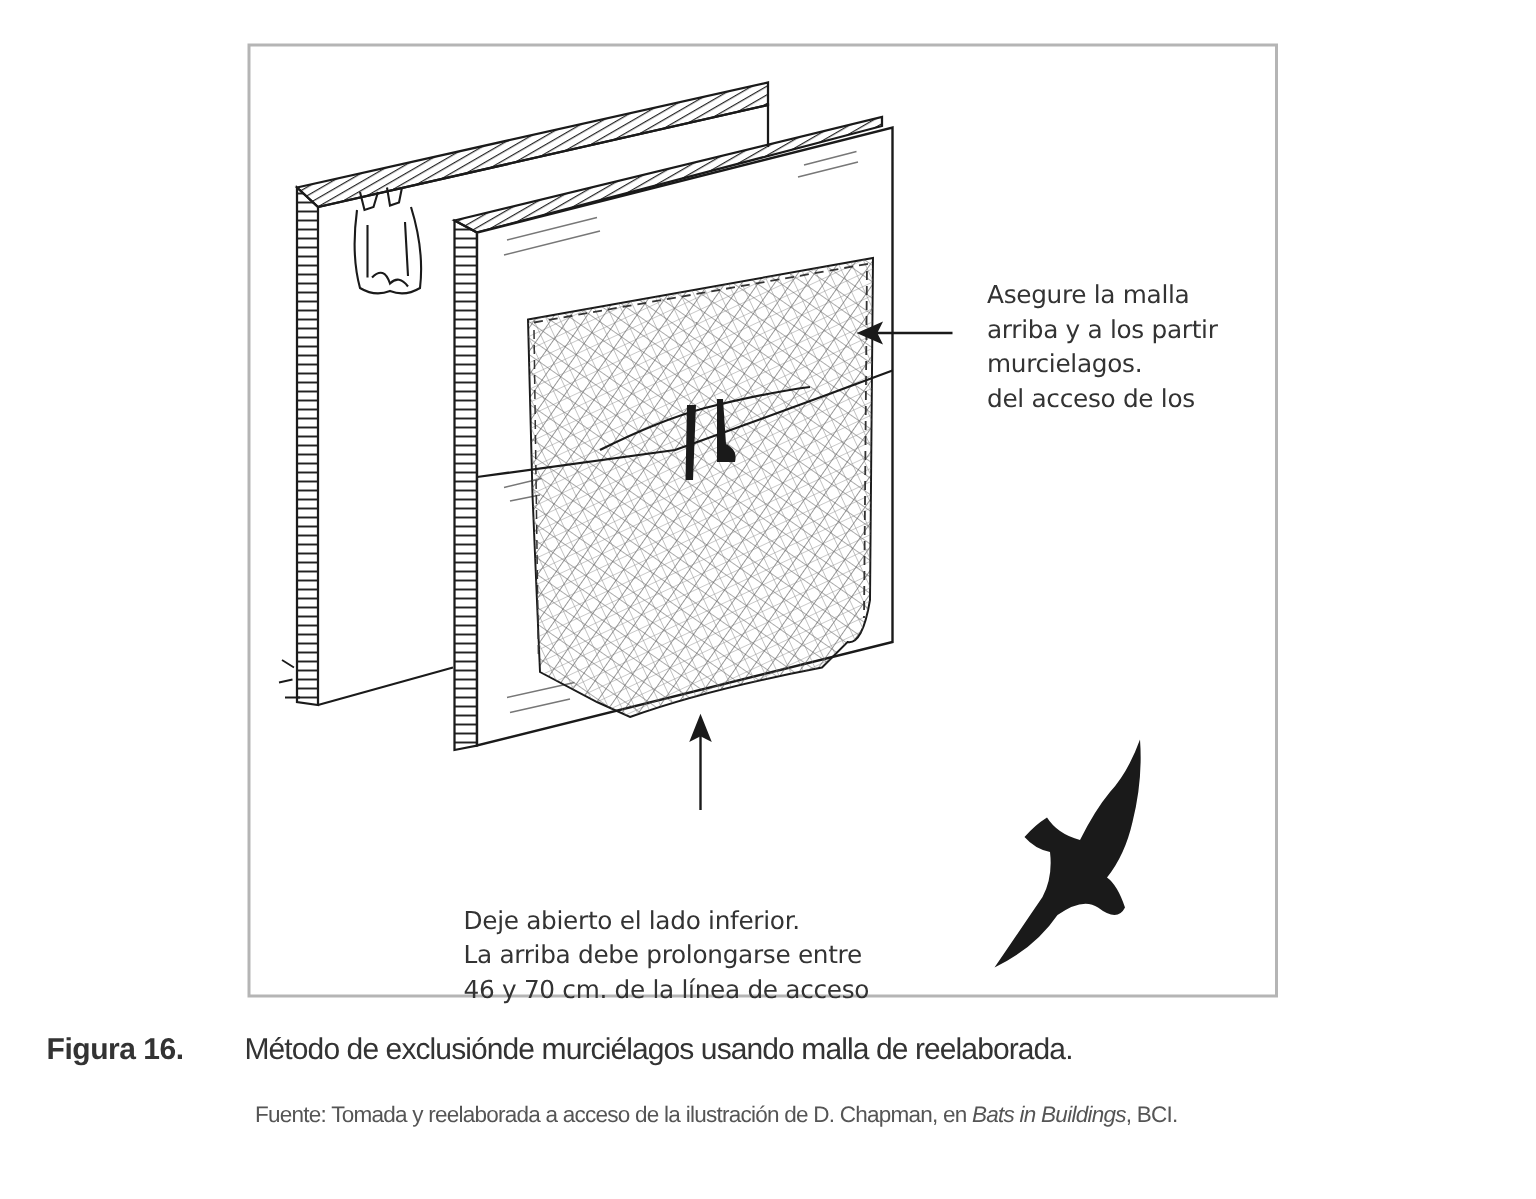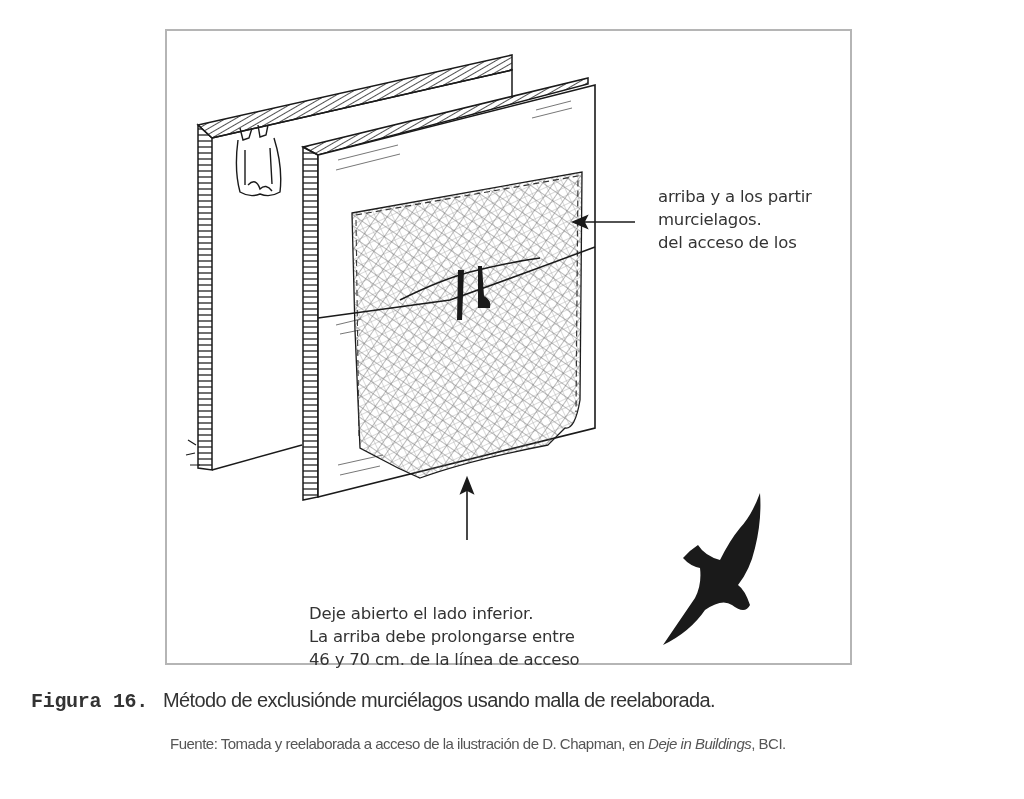--- a/index.html
+++ b/index.html
@@ -4,21 +4,21 @@
 <style>
   html, body { margin: 0; padding: 0; background: #ffffff; }
   body { width: 1024px; height: 799px; position: relative; overflow: hidden; font-family: "Liberation Sans", sans-serif; color: #2b2b2b; }
   .figure-frame { position: absolute; left: 165px; top: 29px; width: 687px; height: 636px; border: 2px solid #b5b5b5; box-sizing: border-box; background: #fff; }
   .illustration { position: absolute; left: 0; top: 0; width: 1024px; height: 799px; }
   .label { position: absolute; font-family: "DejaVu Sans", sans-serif; color: #333; font-size: 16.5px; line-height: 23px; letter-spacing: -0.2px; }
   .label div { white-space: nowrap; }
   .label-top { left: 658px; top: 185px; }
   .label-bottom { left: 309px; top: 560px; margin-top: 42px; }
   .caption { position: absolute; left: 31px; top: 689px; font-family: "Liberation Sans", sans-serif; font-size: 20px; color: #333; white-space: nowrap; }
-  .caption .fig-num { font-weight: bold; display: inline-block; width: 132px; letter-spacing: -0.3px; font-family: Liberation Mono, monospace; }
+  .caption .fig-num { font-weight: bold; display: inline-block; width: 132px; letter-spacing: -0.3px; }
   .caption .fig-text { letter-spacing: -0.6px; }
   .source { position: absolute; left: 170px; top: 735px; font-family: "Liberation Sans", sans-serif; font-size: 15px; color: #555; white-space: nowrap; letter-spacing: -0.5px; }
   .source em { font-style: italic; }
 </style>
 </head>
 <body>
 
 <div class="figure-frame"></div>
 
 <svg class="illustration" viewBox="0 0 1024 799" xmlns="http://www.w3.org/2000/svg">
@@ -84,30 +84,31 @@
     <line x1="467" y1="540" x2="467" y2="484"></line>
     <polygon points="467,478 461,493 467,490 473,493"></polygon>
   </g>
 
   <g fill="#1a1a1a">
     <path d="M760 493 Q752 515 740 528 Q730 540 720 560 Q705 556 698 545 Q690 550 683 558 Q690 566 700 568 Q702 585 695 598 Q680 620 663 645 Q690 632 705 610 Q722 598 732 605 Q745 615 750 605 Q745 590 738 585 Q750 570 755 548 Q762 520 760 493 Z"></path>
   </g>
 </svg>
 
 <div class="label label-top">
+  <div>Asegure la malla</div>
   <div>arriba y a los partir</div>
   <div>murcielagos.</div>
   <div>del acceso de los</div>
 </div>
 
 <div class="label label-bottom">
   <div>Deje abierto el lado inferior.</div>
   <div>La arriba debe prolongarse entre</div>
   <div>46 y 70 cm. de la línea de acceso</div>
 </div>
 
 <div class="caption">
   <span class="fig-num">Figura 16.</span><span class="fig-text">Método de exclusiónde murciélagos usando malla de reelaborada.</span>
 </div>
 
 <div class="source">
-  <span>Fuente: Tomada y reelaborada a acceso de la ilustración de D. Chapman, en </span><em>Deje in Buildings</em><span>, BCI.</span>
+  <span>Fuente: Tomada y reelaborada a acceso de la ilustración de D. Chapman, en </span><em>Bats in Buildings</em><span>, BCI.</span>
 </div>
 
 </body></html>

